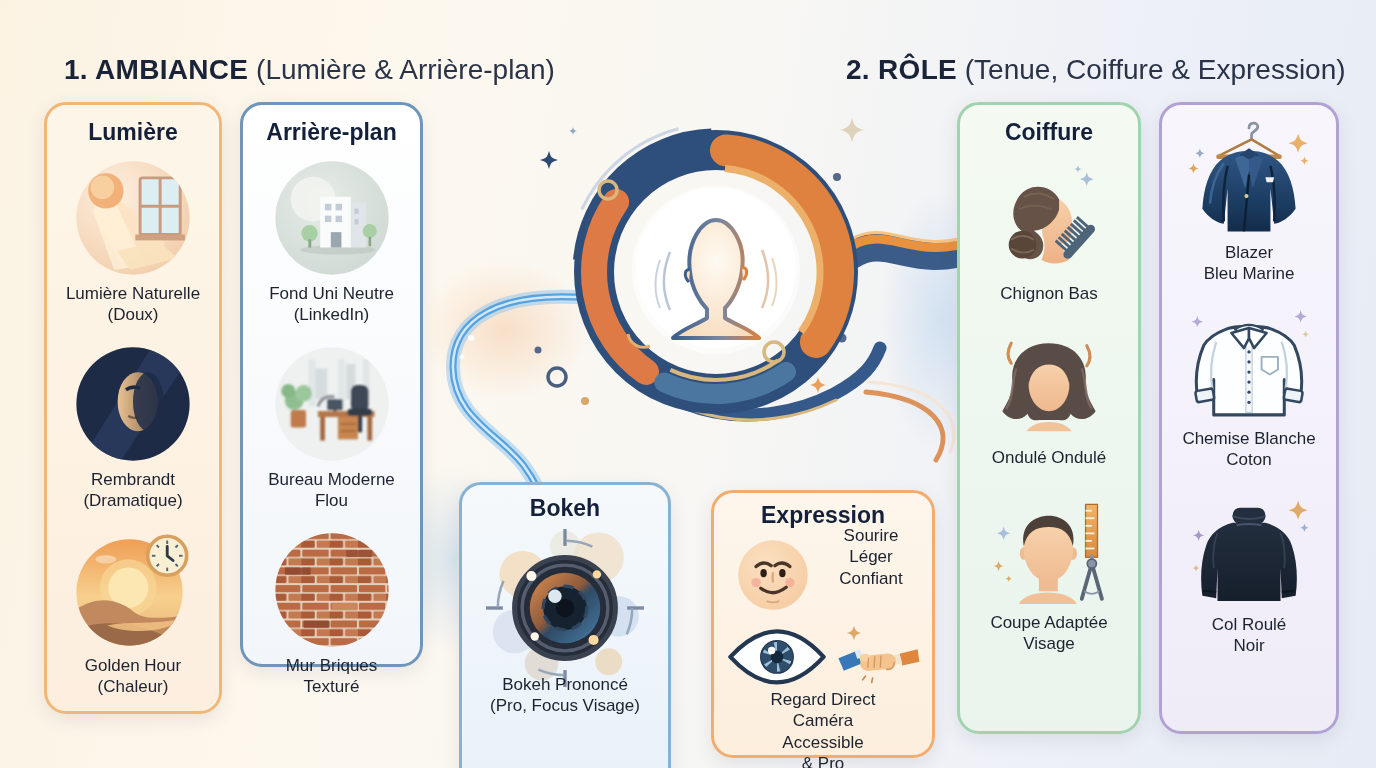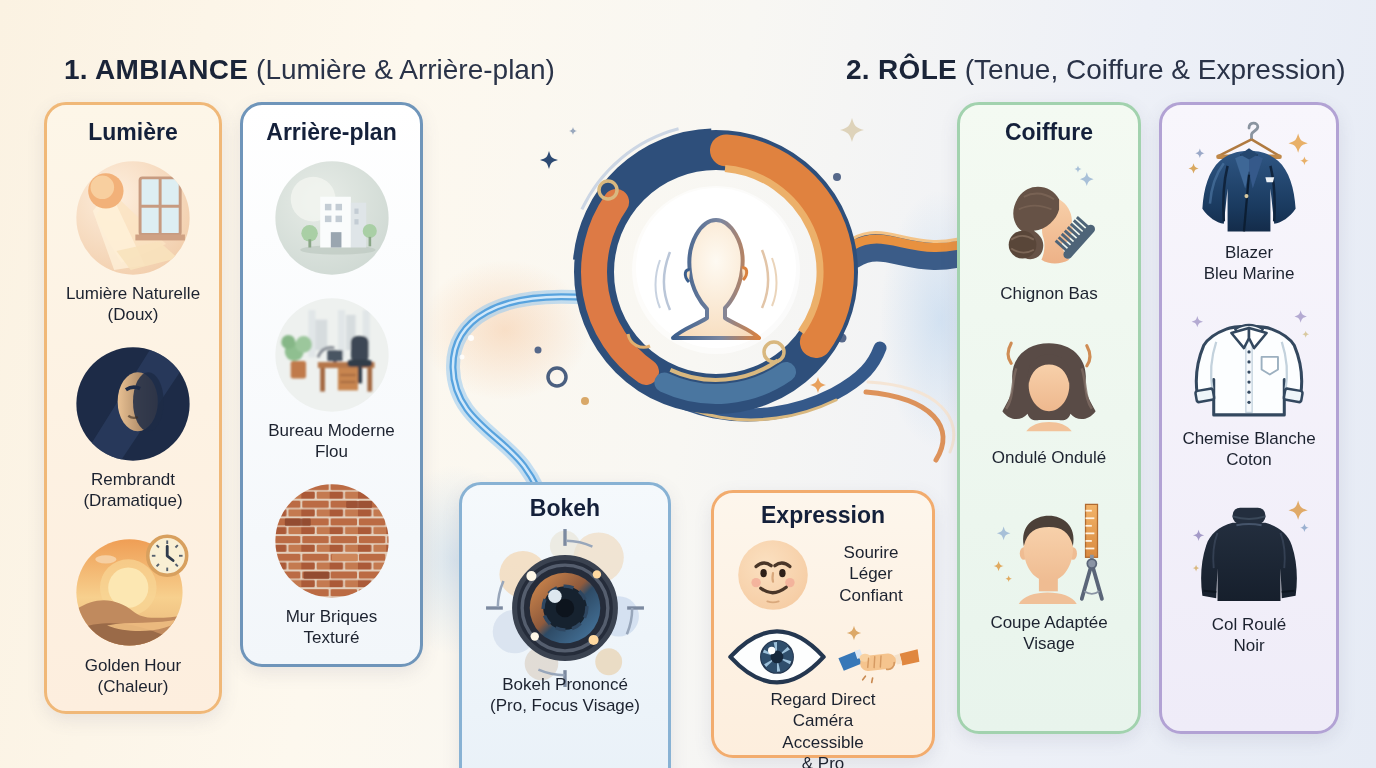--- a/index.html
+++ b/index.html
@@ -30,21 +30,21 @@
   .item{display:flex;flex-direction:column;align-items:center;margin-top:19px;}
   .item.first{margin-top:13px;}
   .circle-icon{width:118px;height:118px;}
   .shape-icon{width:126px;height:118px;}
   .item-label{margin-top:6px;font-size:17px;font-weight:500;line-height:1.26;color:var(--label-color);
     text-align:center;white-space:pre-line;}
   .card-bokeh .card-title{margin-top:10px;}
   .lens-wrap{width:168px;height:148px;margin:2px auto 0;}
   .card-bokeh .item-label{margin-top:2px;}
   .card-expression .card-title{margin-top:9px;}
-  .exp-row1{display:flex;align-items:center;margin:0 10px 0 12px;}
+  .exp-row1{display:flex;align-items:flex-start;margin:0 10px 0 12px;}
   .exp-smiley{width:94px;height:94px;flex:0 0 auto;}
   .exp-row1 .item-label{flex:1;margin-top:-4px;}
   .exp-row2{display:flex;justify-content:space-around;align-items:center;margin-top:0;padding:0 8px;}
   .exp-eye{width:106px;height:64px;}
   .exp-hand{width:90px;height:62px;}
   .exp-row3{display:flex;padding:0 4px;margin-top:2px;flex-direction:column;}
   .exp-row3 .item-label{flex:1;margin-top:0;}
   .exp-spark{position:absolute;left:132px;top:132px;width:16px;height:16px;}
 </style>
 </head>
@@ -279,20 +279,22 @@
                 <rect x="69" y="51" width="3.5" height="4.5"></rect>
             </g>
             <rect x="49" y="62" width="9" height="13" fill="#9aa6b0"></rect>
             <circle cx="31" cy="63" r="7" fill="#a9cfa5"></circle>
               <rect x="30" y="68" width="2.4" height="7" fill="#8aa687"></rect>
             <circle cx="82" cy="61" r="6" fill="#a9cfa5"></circle>
               <rect x="81" y="66" width="2.2" height="8" fill="#8aa687"></rect>
           </g>
         </svg>
       </div>
+      <div class="item-label">Fond Uni Neutre
+(LinkedIn)</div>
     </div>
     <div class="item">
       <div class="circle-icon">
         <svg viewBox="0 0 100 100">
           <defs>
             <clipPath id="cof">
                 <circle cx="50" cy="50" r="48"></circle>
               </clipPath>
             <filter id="fblur">
                 <feGaussianBlur stdDeviation="1.1"></feGaussianBlur>

